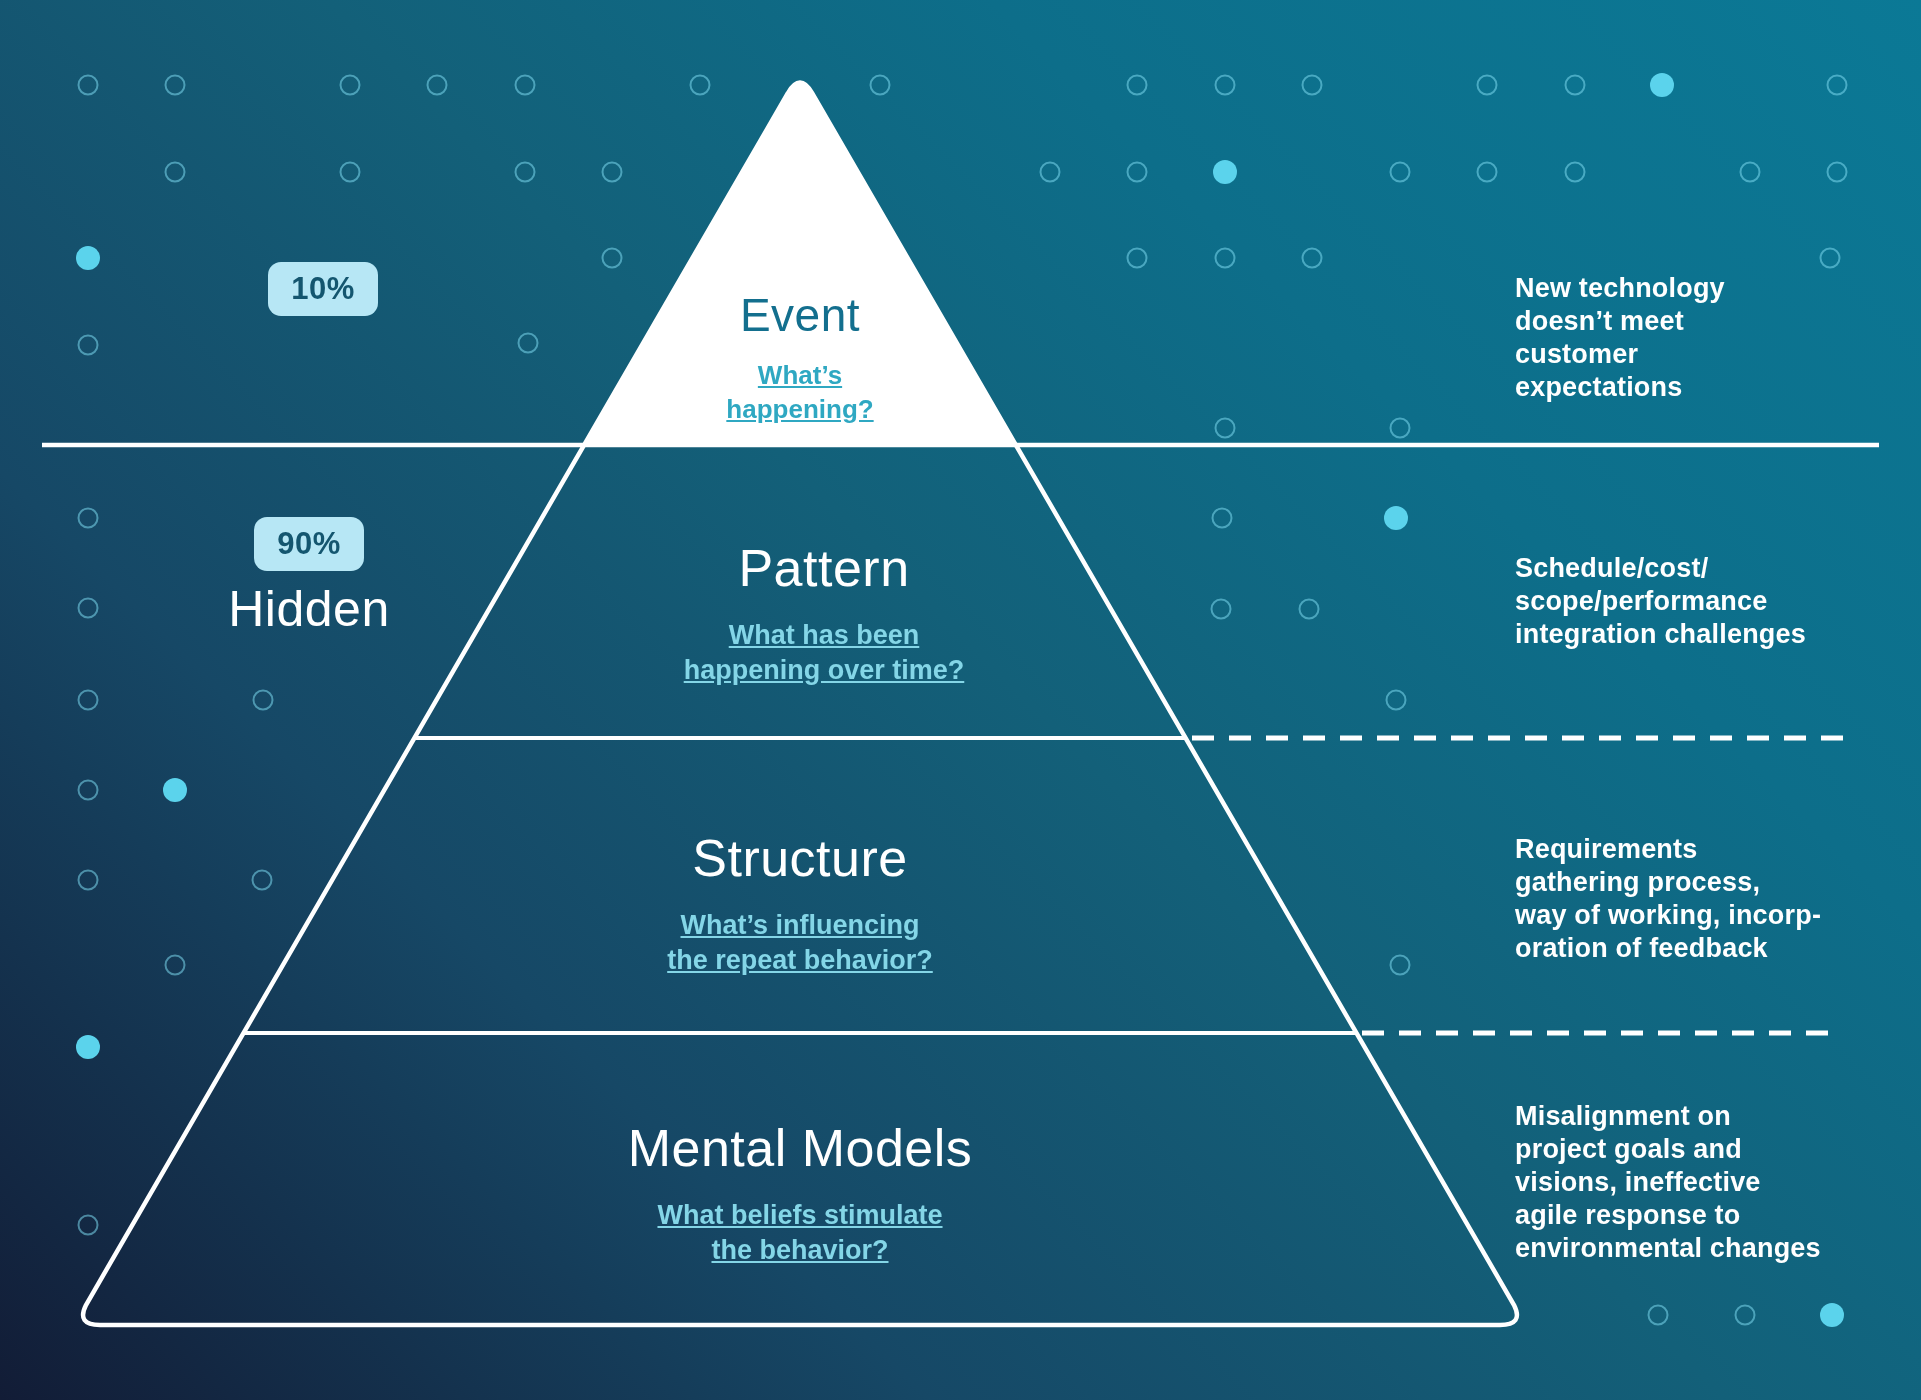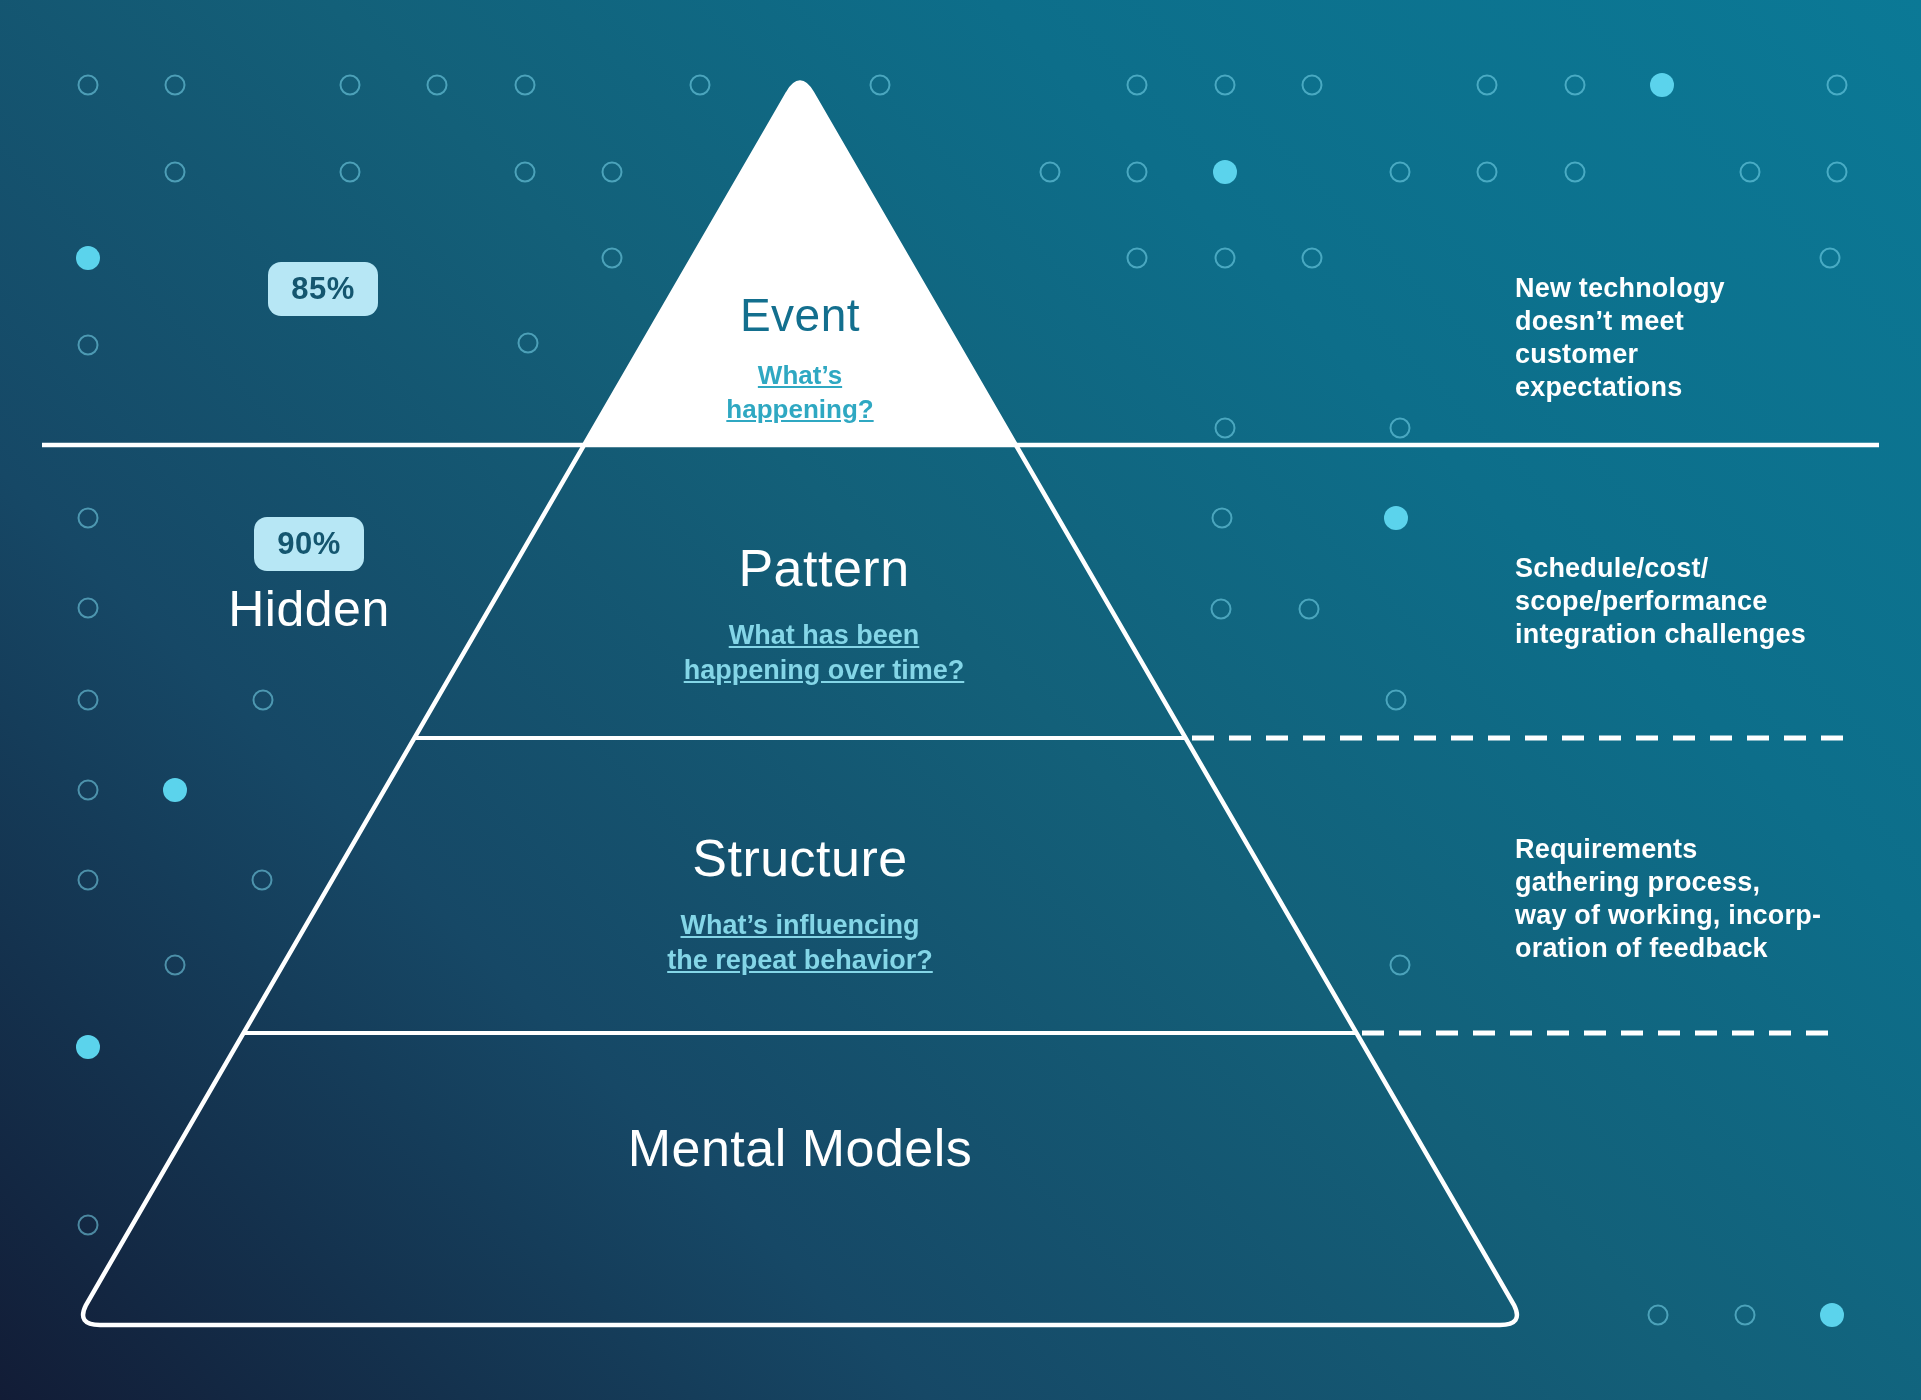--- a/index.html
+++ b/index.html
@@ -138,21 +138,21 @@
     <line x1="416" y1="738" x2="1185" y2="738" stroke="#ffffff" stroke-width="4"></line>
     <line x1="1192" y1="738" x2="1843" y2="738" stroke="#ffffff" stroke-width="5" stroke-dasharray="22 15"></line>
 
     <line x1="245" y1="1033" x2="1356" y2="1033" stroke="#ffffff" stroke-width="4"></line>
     <line x1="1362" y1="1033" x2="1843" y2="1033" stroke="#ffffff" stroke-width="5" stroke-dasharray="22 15"></line>
   </svg>
 
   <div class="label-layer">
 
     <div class="side-group" style="left:178px;top:262px;">
-      <div class="pct-badge">85%</div>
+      <div class="pct-badge">10%</div>
     </div>
 
     <div class="side-group" style="left:164px;top:517px;">
       <div class="pct-badge">90%</div>
       <div class="side-label">Hidden</div>
     </div>
 
     <div class="level-block event" style="left:600px;top:272px;width:400px;">
       <div class="level-title">Event</div>
       <div class="level-question">What’s
@@ -166,28 +166,35 @@
     </div>
 
     <div class="level-block" style="left:500px;top:812px;width:600px;">
       <div class="level-title">Structure</div>
       <div class="level-question">What’s influencing
 the repeat behavior?</div>
     </div>
 
     <div class="level-block" style="left:450px;top:1102px;width:700px;">
       <div class="level-title">Mental Models</div>
+      <div class="level-question">What beliefs stimulate
+the behavior?</div>
     </div>
 
     <div class="right-note" style="top:272px;">New technology
 doesn’t meet
 customer
 expectations</div>
     <div class="right-note" style="top:552px;">Schedule/cost/
 scope/performance
 integration challenges</div>
     <div class="right-note" style="top:833px;">Requirements
 gathering process,
 way of working, incorp-
 oration of feedback</div>
+    <div class="right-note" style="top:1100px;">Misalignment on
+project goals and
+visions, ineffective
+agile response to
+environmental changes</div>
 
   </div>
 </div>
 
 </body></html>

